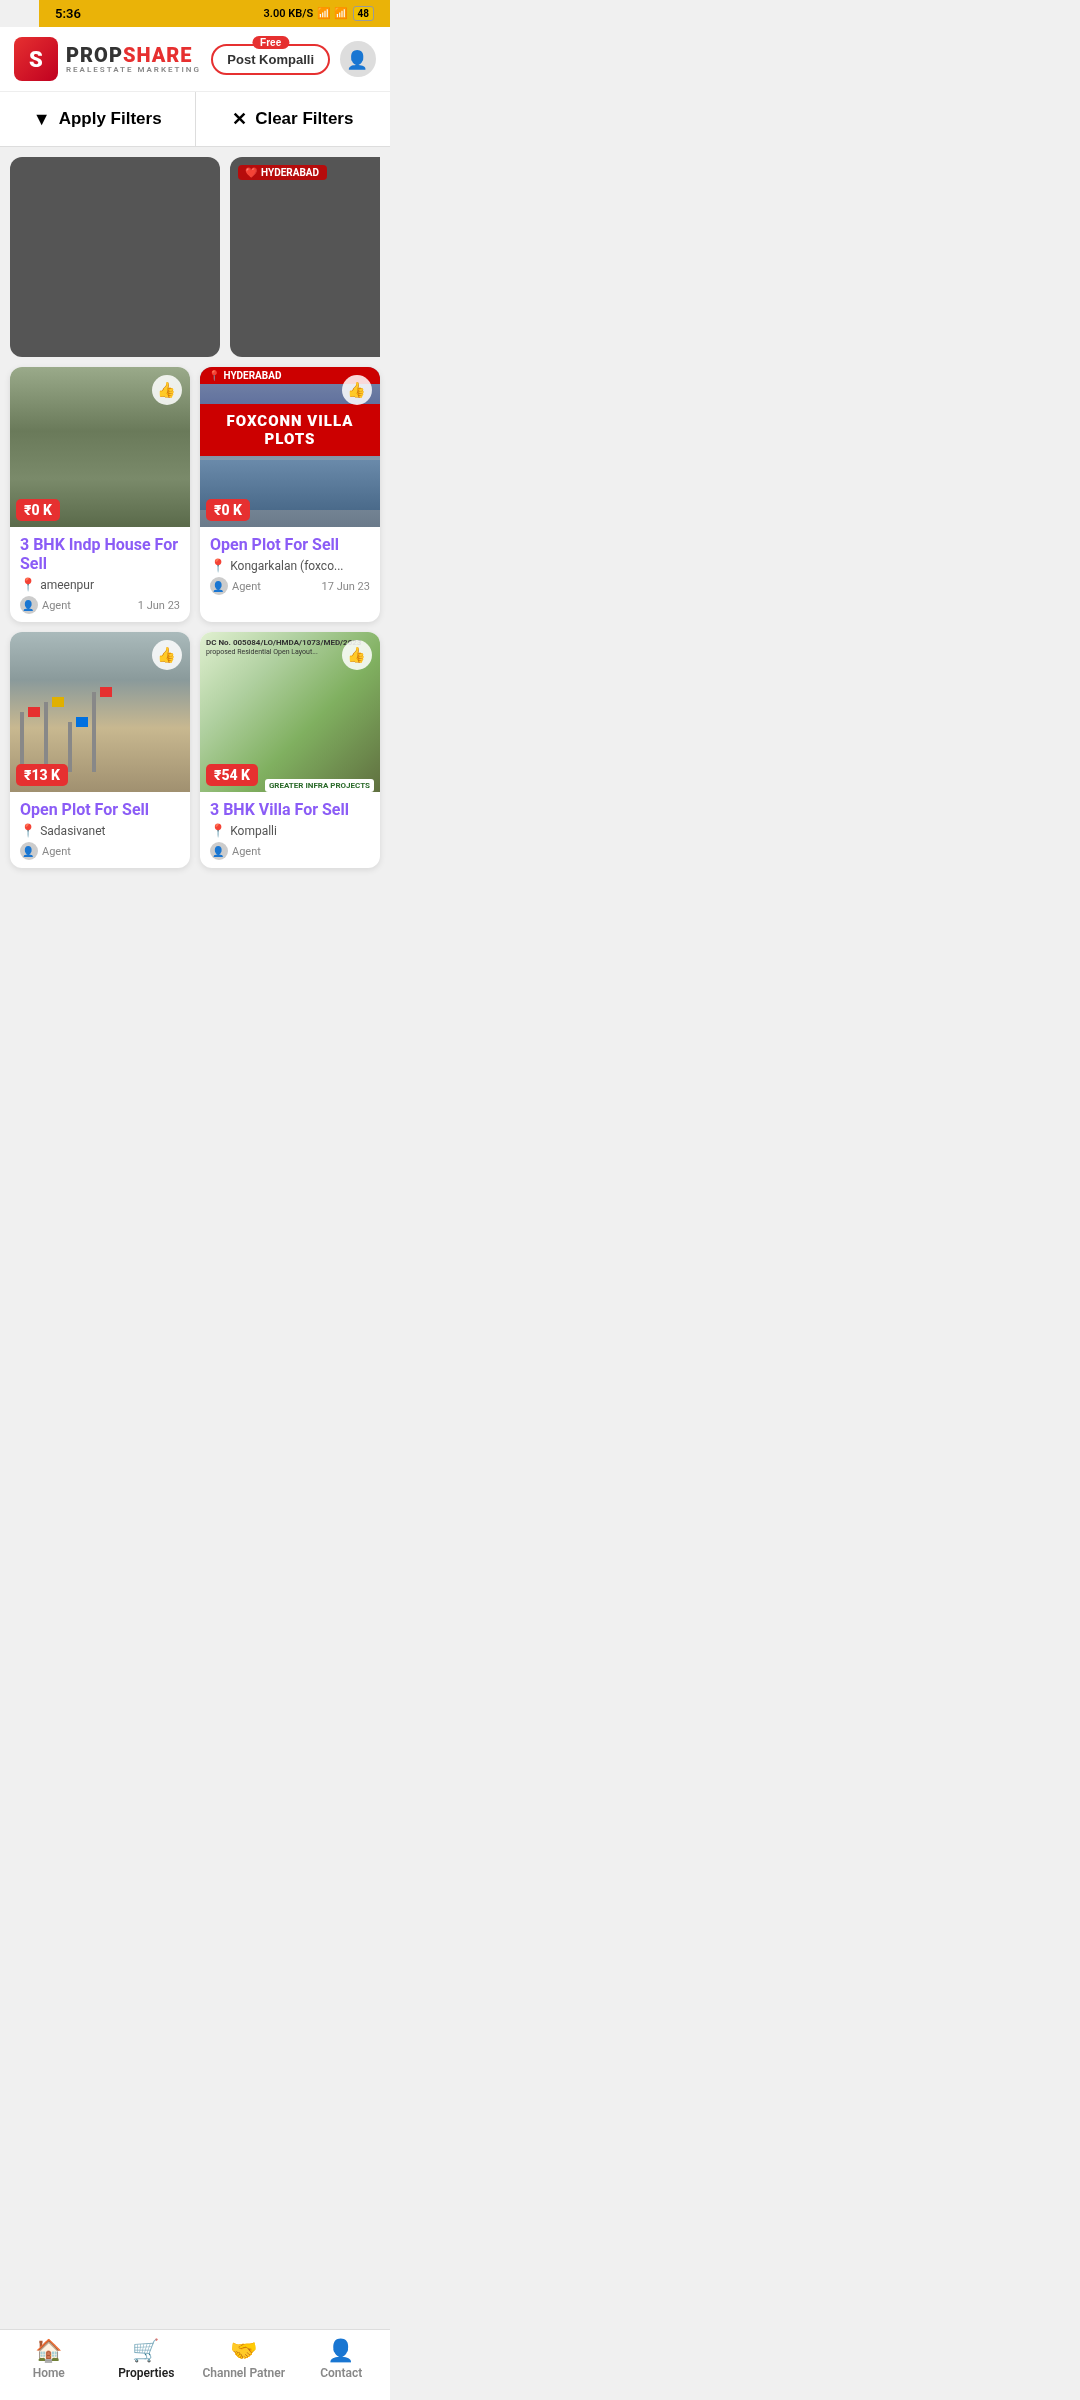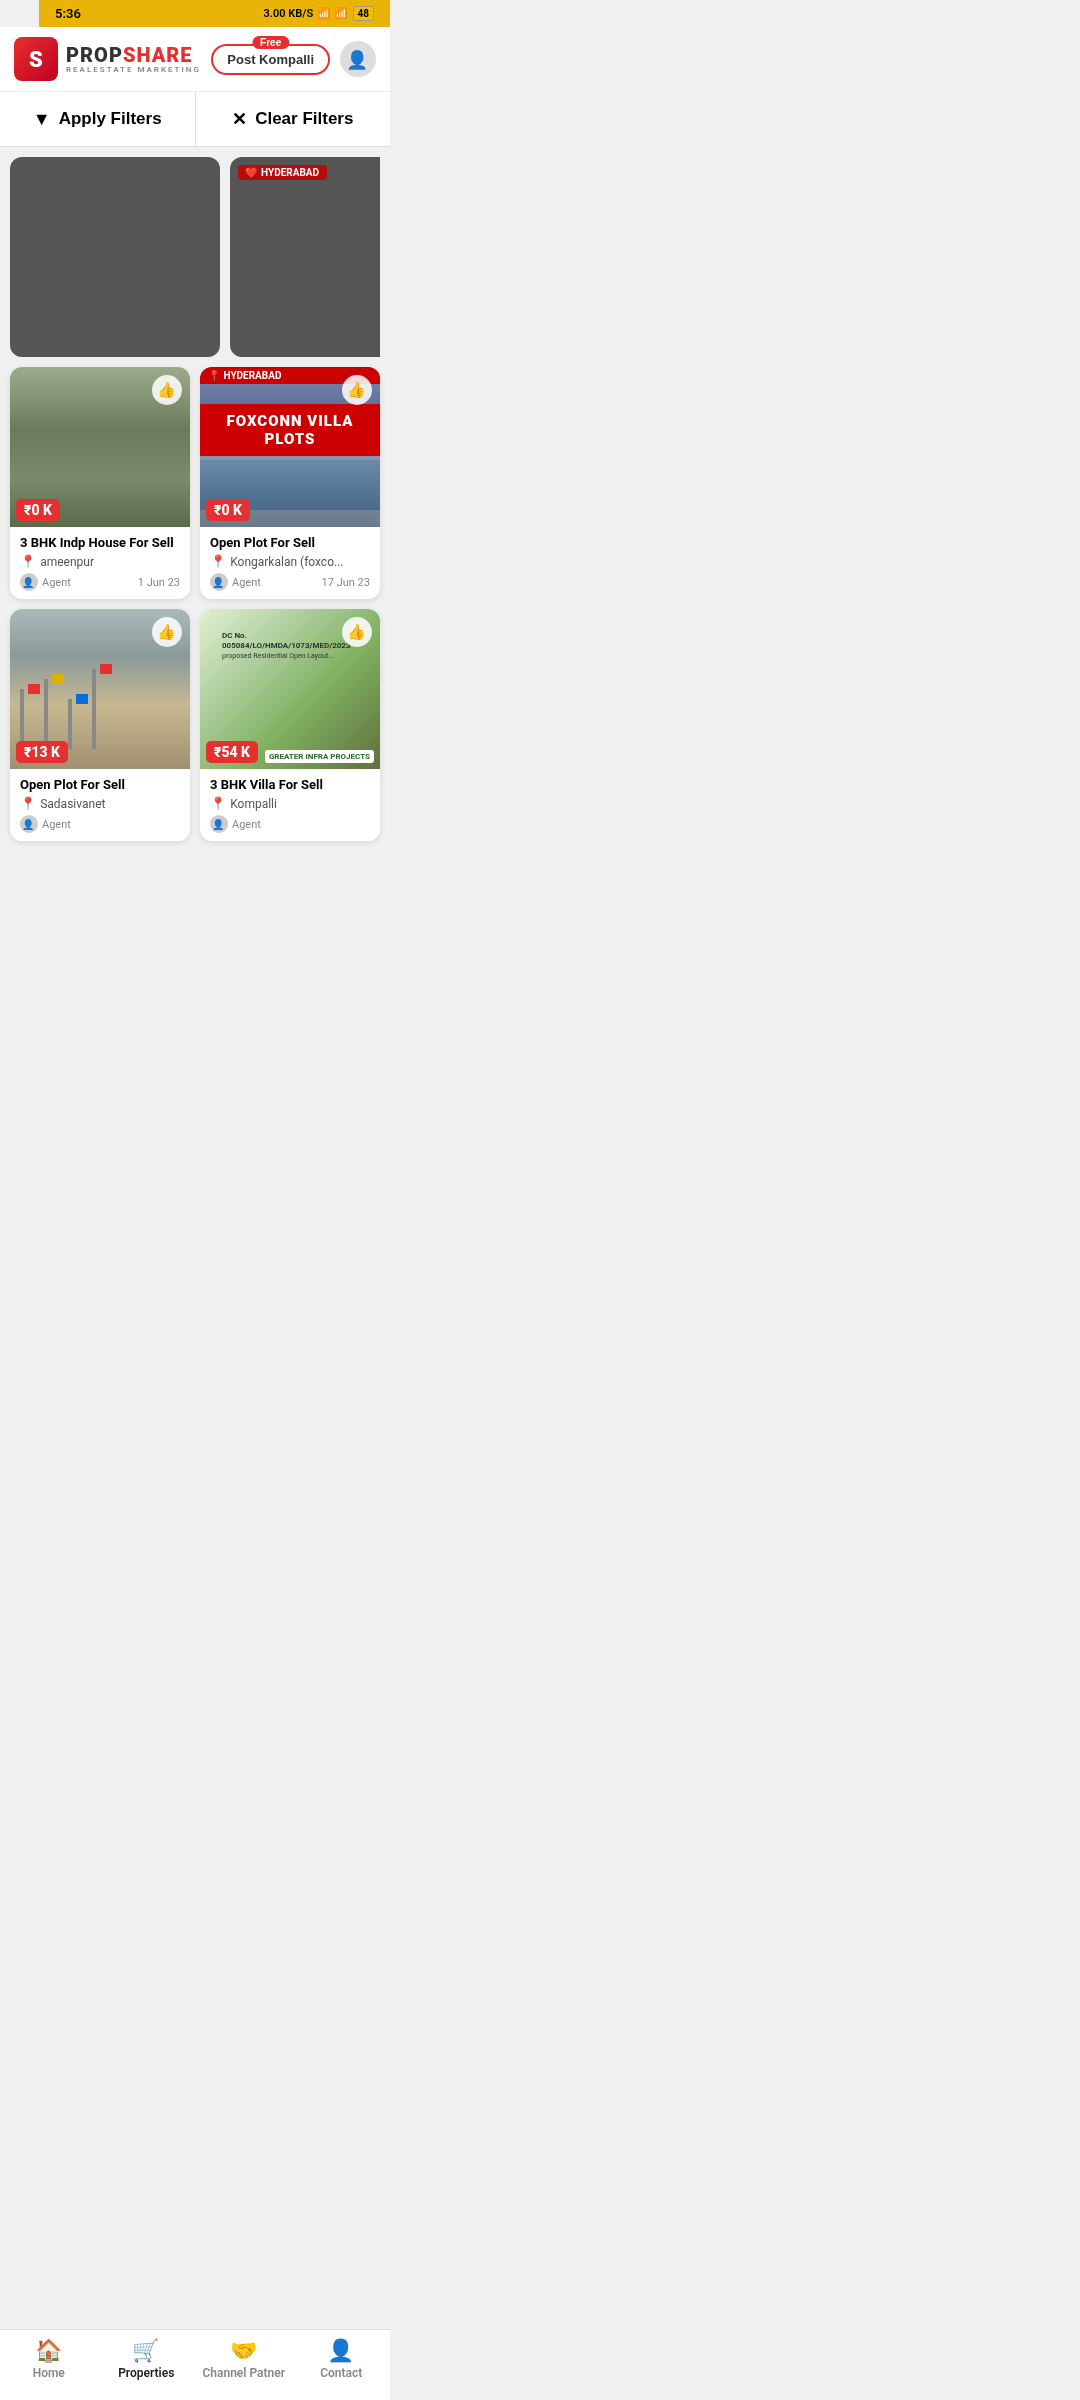--- a/index.html
+++ b/index.html
@@ -255,23 +255,23 @@
       font-size: 14px;
       font-weight: 800;
       padding: 3px 8px;
       border-radius: 5px;
     }
 
     .card-body {
       padding: 8px 10px;
     }
     .card-title {
-      font-size: 13px;
+      font-size: 16px;
       font-weight: 700;
-      color: #000000;
+      color: #8b5cf6;
       margin-bottom: 4px;
     }
     .card-loc {
       display: flex;
       align-items: center;
       gap: 4px;
       font-size: 12px;
       color: #555;
       margin-bottom: 4px;
     }
@@ -495,25 +495,25 @@
             </div>
             <span></span>
           </div>
         </div>
       </div>
 
       <div class="property-card">
         <div class="card-image-wrap">
           <div class="bg-villa-map card-img-bg">
 
-            <div style="padding:22px;font-size:7px;color:#333;line-height:1.3;">
+            <div style="padding:6px;font-size:7px;color:#333;line-height:1.3;">
               <div style="font-weight:700;font-size:8px;">DC No. 005084/LO/HMDA/1073/MED/2023</div>
               <div>proposed Residential Open Layout...</div>
             </div>
-            <div style="position:absolute;bottom:6px;right:6px;background:white;padding:2px 4px;font-size:8px;font-weight:700;color:#2a6a2a;border-radius:3px;">GREATER INFRA PROJECTS</div>
+            <div style="position:absolute;bottom:0;right:6px;background:white;padding:2px 4px;font-size:8px;font-weight:700;color:#2a6a2a;border-radius:3px;">GREATER INFRA PROJECTS</div>
           </div>
           <div class="like-btn">👍</div>
           <div class="card-price-badge">
             <span>₹54 K</span>
           </div>
         </div>
         <div class="card-body">
           <div class="card-title">3 BHK Villa For Sell</div>
           <div class="card-loc">
             <span class="loc-pin">📍</span>

